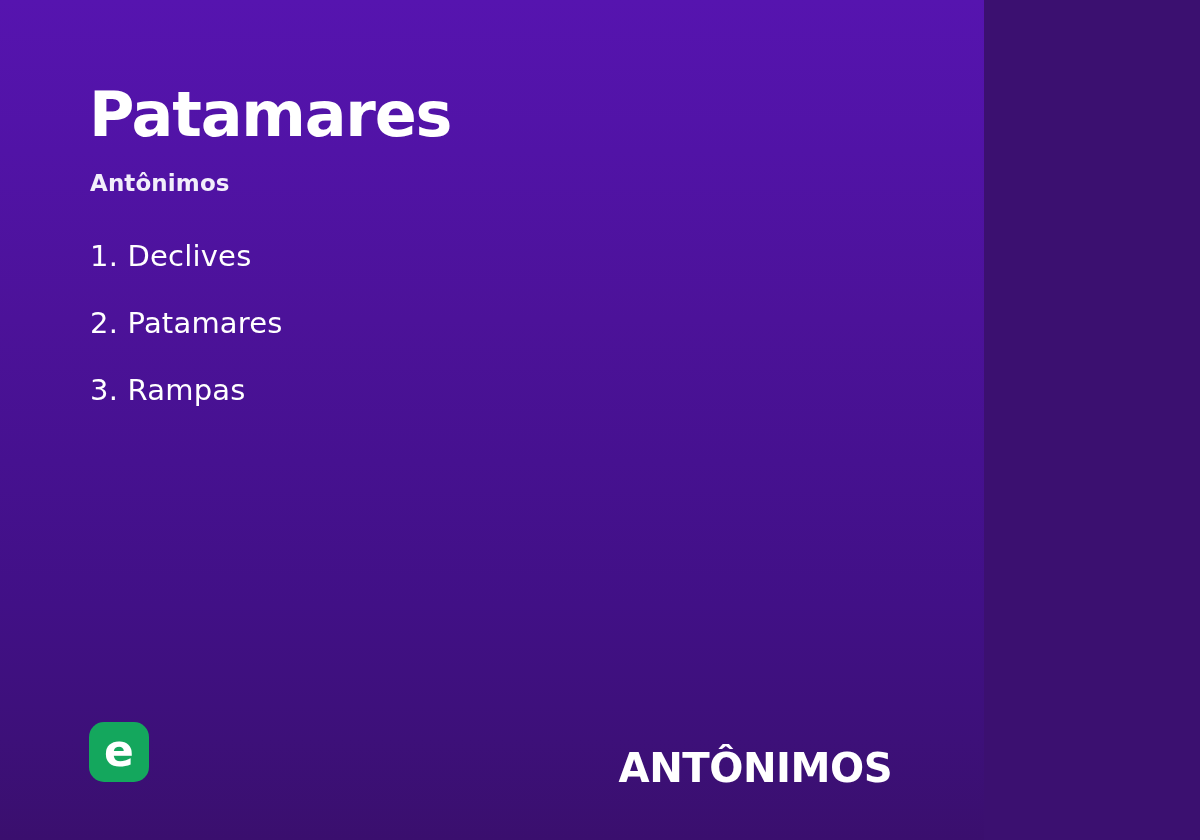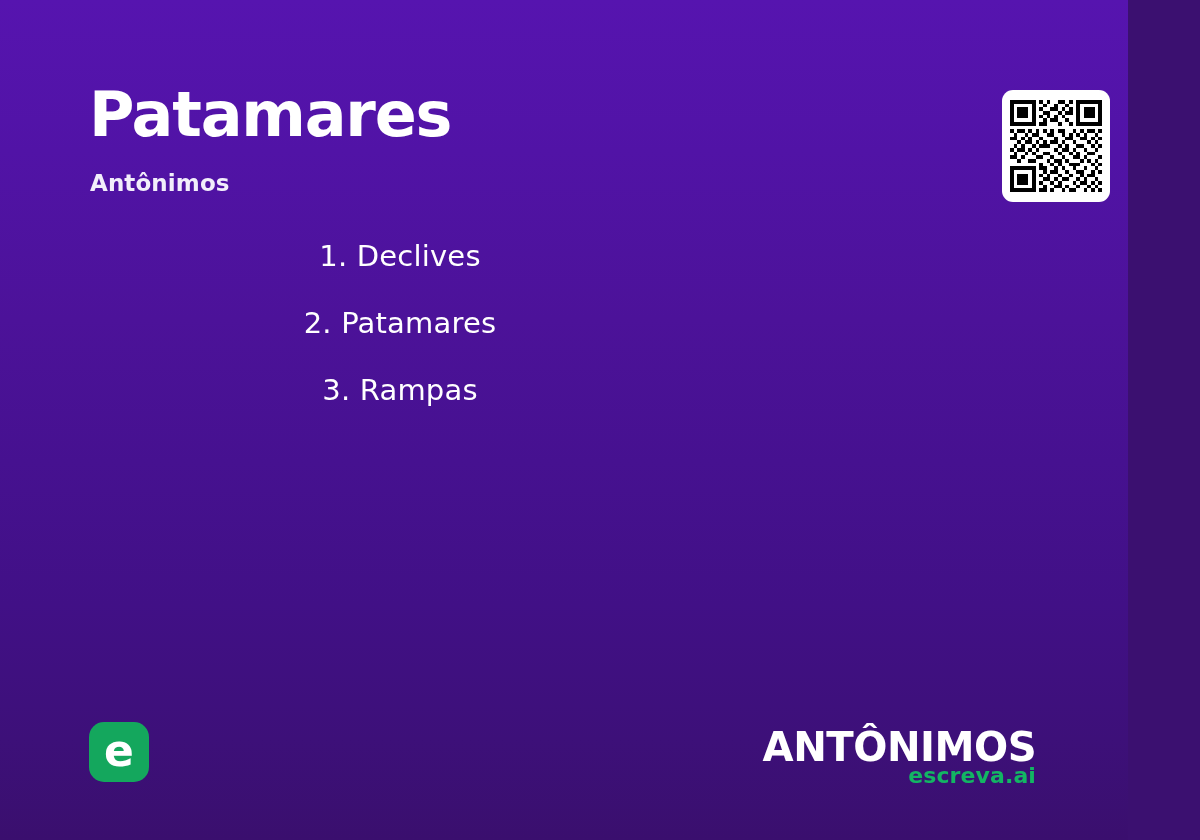--- a/index.html
+++ b/index.html
@@ -5,21 +5,21 @@
   * { margin:0; padding:0; box-sizing:border-box; }
   html, body { width:1200px; height:840px; }
   body {
     font-family: "DejaVu Sans", sans-serif;
     background:#3b1070;
     overflow:hidden;
   }
 
   .slide{
     position:relative;
-    width:1128px;
+    width:984px;
     height:840px;
     background: linear-gradient(180deg,
         #5614af 0%,
         #5113a6 18%,
         #4c1299 38%,
         #461190 55%,
         #411086 72%,
         #3d1079 88%,
         #3a0f6e 100%);
     overflow:hidden;
@@ -50,21 +50,20 @@
     white-space:nowrap;
   }
 
   
   .list{
     position:absolute;
     left:90px;
     top:238px;
     width:620px;
     list-style:none;
-    text-align:center;
   }
   .list-item{
     font-family:"DejaVu Sans", sans-serif;
     font-size:29px;
     font-weight:400;
     line-height:36px;
     color:#ffffff;
     letter-spacing:0.2px;
     margin-bottom:31px;
     white-space:nowrap;
@@ -330,16 +329,15 @@
       </g>
     </svg>
   </div>
 
   <div class="elogo">
     <span>e</span>
   </div>
 
   <div class="brand">
     <div class="brand-main">ANTÔNIMOS</div>
-    <div class="brand-sub">escreva.ai</div>
   </div>
 
 </div>
 
 </body></html>

